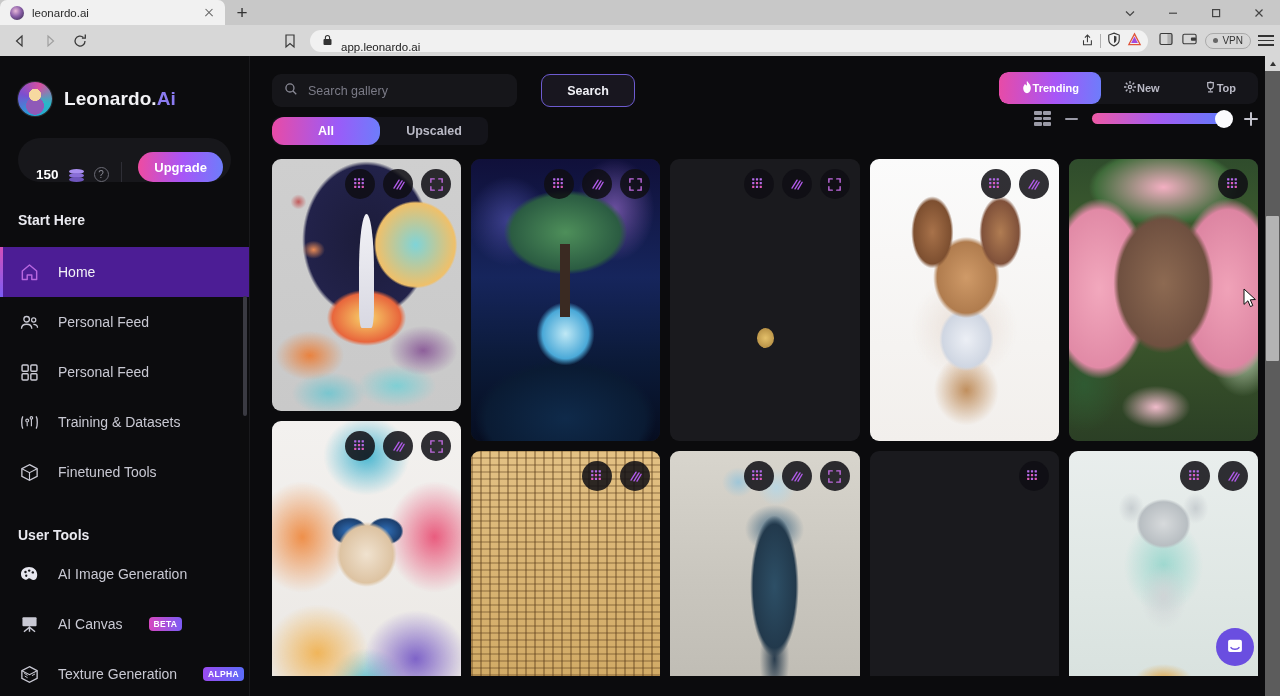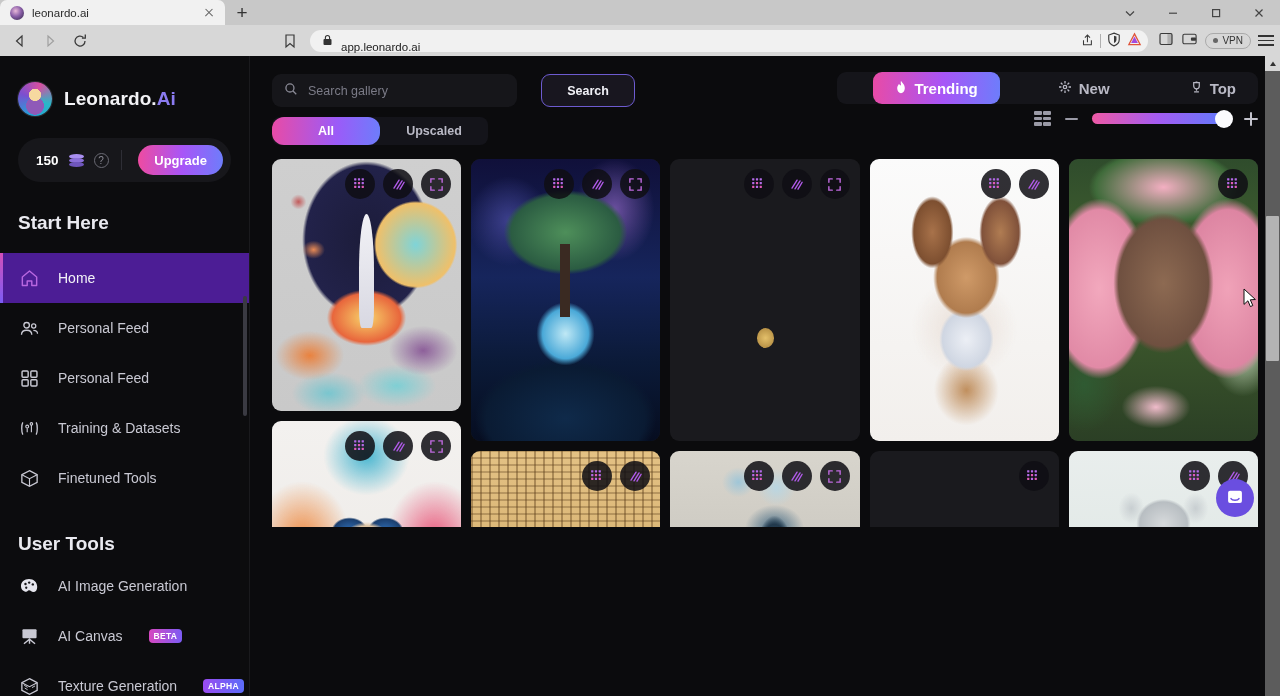--- a/index.html
+++ b/index.html
@@ -81,41 +81,41 @@
       radial-gradient(circle at 50% 70%, #8f5ab8 0%, #8f5ab8 30%, transparent 31%),
       conic-gradient(from 200deg, #26a0d8, #7a4fd0, #d74fa0, #2ab7c8, #26a0d8);
     flex: 0 0 34px;
     box-shadow: 0 0 0 1px #2a2a30;
   }
   .brand-text { font-size: 19px; font-weight: 700; color: #f2f2f5; letter-spacing: .1px; }
   .brand-text .ai { color: #8b7bf0; text-align: right; }
 
   .credits {
     margin: 22px 18px 0; height: 44px; border-radius: 22px;
-    background: #17171b; display: flex; align-items: center; padding: 0 8px 0 18px; gap: 10px;
+    background: #17171b; display: flex; align-items: flex-end; padding: 0 8px 0 18px; gap: 10px;
   }
   .credits-num { font-size: 13.5px; font-weight: 700; color: #fff; }
   .coin { width: 15px; height: 13px; position: relative; flex:0 0 15px; }
   .coin i { position:absolute; left:0; width:15px; height:5px; border-radius:50%; background:#8a6fd8; }
   .coin i:nth-child(1){ top:0; background:#a98ff0; }
   .coin i:nth-child(2){ top:4px; background:#8a6fd8; }
   .coin i:nth-child(3){ top:8px; background:#6f56bd; }
   .qmark {
     width:15px; height:15px; border-radius:50%; border:1.3px solid #6a6a74;
     color:#8a8a94; font-size:10px; display:flex; align-items:center; justify-content:center;
   }
   .vdiv { width:1px; height:20px; background:#2e2e36; margin-left:2px; }
   .upgrade {
     margin-left: auto; height: 30px; border-radius: 15px; padding: 14px 16px;
     background: linear-gradient(92deg,#ef4ba0 0%, #a855f7 52%, #6d7dfb 100%);
     color:#fff; font-size: 13px; font-weight: 700;
     display:flex; align-items:center; justify-content:center;
   }
 
-  .sb-section { font-size: 19px; font-weight: 700; color: #eaeaf0; padding: 30px 0 6px 18px; }
+  .sb-section { font-size: 14px; font-weight: 700; color: #eaeaf0; padding: 30px 0 6px 18px; }
   .sb-item {
     height: 50px; display:flex; align-items:center; gap: 18px; padding-left: 18px;
     color: #c9c9d3; font-size: 14px; position: relative;
   }
   .sb-item.active { background: #4c1d95; color: #f2f2f7; margin-top: 13px; }
   .sb-item.active:before {
     content:''; position:absolute; left:0; top:0; bottom:0; width:3px;
     background: linear-gradient(#d44fb8,#7b5cf5);
   }
   .sb-ico { width: 22px; height: 22px; flex:0 0 22px; display:flex; align-items:center; justify-content:center; }
@@ -126,21 +126,21 @@
   }
   .badge.beta  { background: linear-gradient(92deg,#d748c0,#7b5cf5); }
   .badge.alpha { background: linear-gradient(92deg,#9a4bf0,#5b6cf9); }
 
   .sb-scroll {
     position:absolute; right:2px; top:240px; width:4px; height:120px;
     background:#3a3a42; border-radius:2px;
   }
 
   
-  .main { flex: 1; height: 471px; position: relative; overflow: hidden; background: #0b0b0d; }
+  .main { flex: 1; height: 620px; position: relative; overflow: hidden; background: #0b0b0d; }
 
   .toolbar-row1 { display:flex; align-items:center; padding: 18px 22px 0; gap: 14px; position:relative; }
   .searchbox {
     width: 245px; height: 33px; border-radius: 9px; background:#16161a;
     display:flex; align-items:center; gap: 10px; padding: 0 12px;
   }
   .searchbox input {
     border:0; outline:0; background:transparent; color:#cfcfd8;
     font-size: 12.5px; font-family: inherit; width: 100%;
   }
@@ -152,22 +152,22 @@
     color:#f0f0f6; font-size: 12.5px; font-weight: 700;
     display:flex; align-items:center; justify-content:center;
   }
 
   .seg {
     position:absolute; right: 22px; top: 16px;
     height: 32px; border-radius: 9px; background:#15151a; display:flex; padding: 0;
     overflow:hidden;
   }
   .seg-item {
-    display:flex; align-items:center; justify-content:center; gap:7px;
-    font-size: 15px; color:#b9b9c5; padding: 0 22px; height:32px; font-weight:600;margin-left:36px;
+    display:flex; align-items:center; justify-content:center; 
+    font-size: 11px; color:#b9b9c5; padding: 0 22px; height:32px; font-weight:600;
   }
   .seg-item.active {
     background: linear-gradient(92deg,#e84ba6 0%, #a855f7 55%, #6d7dfb 100%);
     color:#fff; border-radius: 9px;
   }
 
   .toolbar-row2 { display:flex; align-items:center; padding: 10px 22px 0; position:relative; }
   .pill-group { height: 28px; border-radius: 8px; background:#14141a; display:flex; overflow:hidden; }
   .pill {
     min-width: 108px; height:28px; display:flex; align-items:center; justify-content:center;

